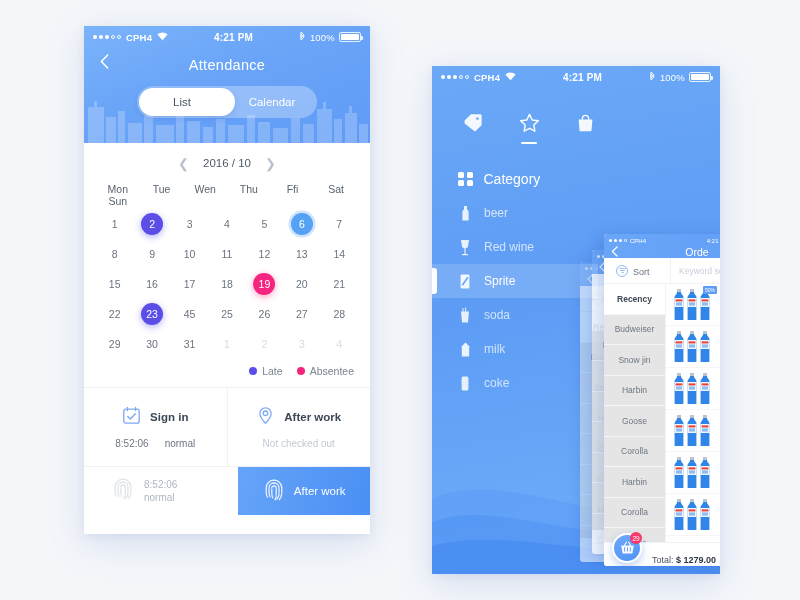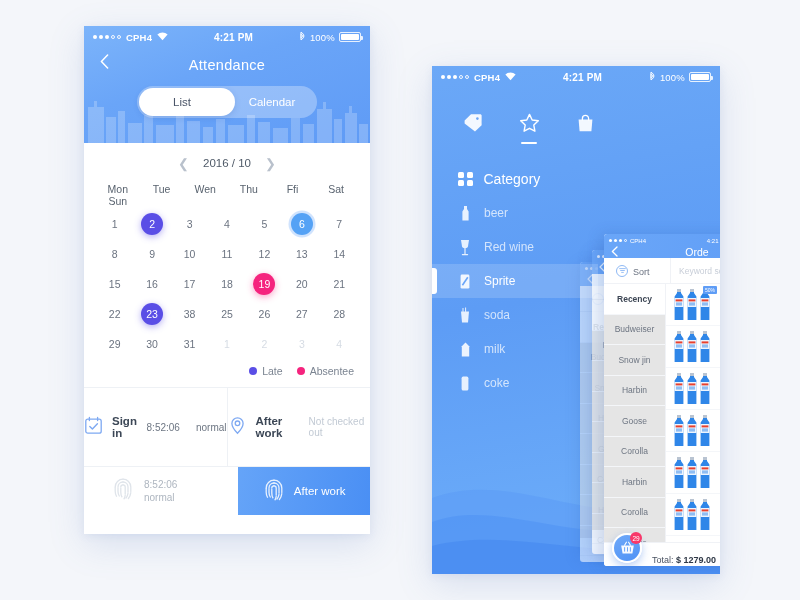--- a/index.html
+++ b/index.html
@@ -116,21 +116,21 @@
     padding: 6px 16px 10px; font-size:10.5px; color:#7b8491;
   }
   .legend span.dot { width:8px; height:8px; border-radius:50%; display:inline-block; margin-right:5px; }
   .legend .li { display:flex; align-items:center; }
 
   .hr { height:1px; background:#eef1f5; }
 
   .attend {
     display:flex; height: 78px;
   }
-  .att-col { flex:1; display:flex; flex-direction:row; align-items:center; justify-content:center; gap:9px; }
+  .att-col { flex:1; display:flex; flex-direction:column; align-items:center; justify-content:center; gap:9px; }
   .att-col + .att-col { border-left:1px solid #eef1f5; }
   .att-top { display:flex; align-items:center; gap:9px; }
   .att-label { font-size:11.5px; color:#3c4756; font-weight:bold; }
   .att-sub { display:flex; align-items:center; gap:16px; font-size:10px; color:#6d7683; }
   .att-sub.grey { color:#c2cad4; }
 
   .fprow { display:flex; height: 49px; border-top:1px solid #eef1f5; }
   .fp-left {
     flex: 0 0 54%; display:flex; align-items:center; gap:10px; padding-left:28px;
     background:#fff;
@@ -351,21 +351,21 @@
           <div class="day ">18</div>
           <div class="day absent">
             <span class="pill">19</span>
           </div>
           <div class="day ">20</div>
           <div class="day ">21</div>
           <div class="day ">22</div>
           <div class="day late">
             <span class="pill">23</span>
           </div>
-          <div class="day ">38</div>
+          <div class="day ">45</div>
           <div class="day ">25</div>
           <div class="day ">26</div>
           <div class="day ">27</div>
           <div class="day ">28</div>
           <div class="day ">29</div>
           <div class="day ">30</div>
           <div class="day ">31</div>
           <div class="day muted">1</div>
           <div class="day muted">2</div>
           <div class="day muted">3</div>

